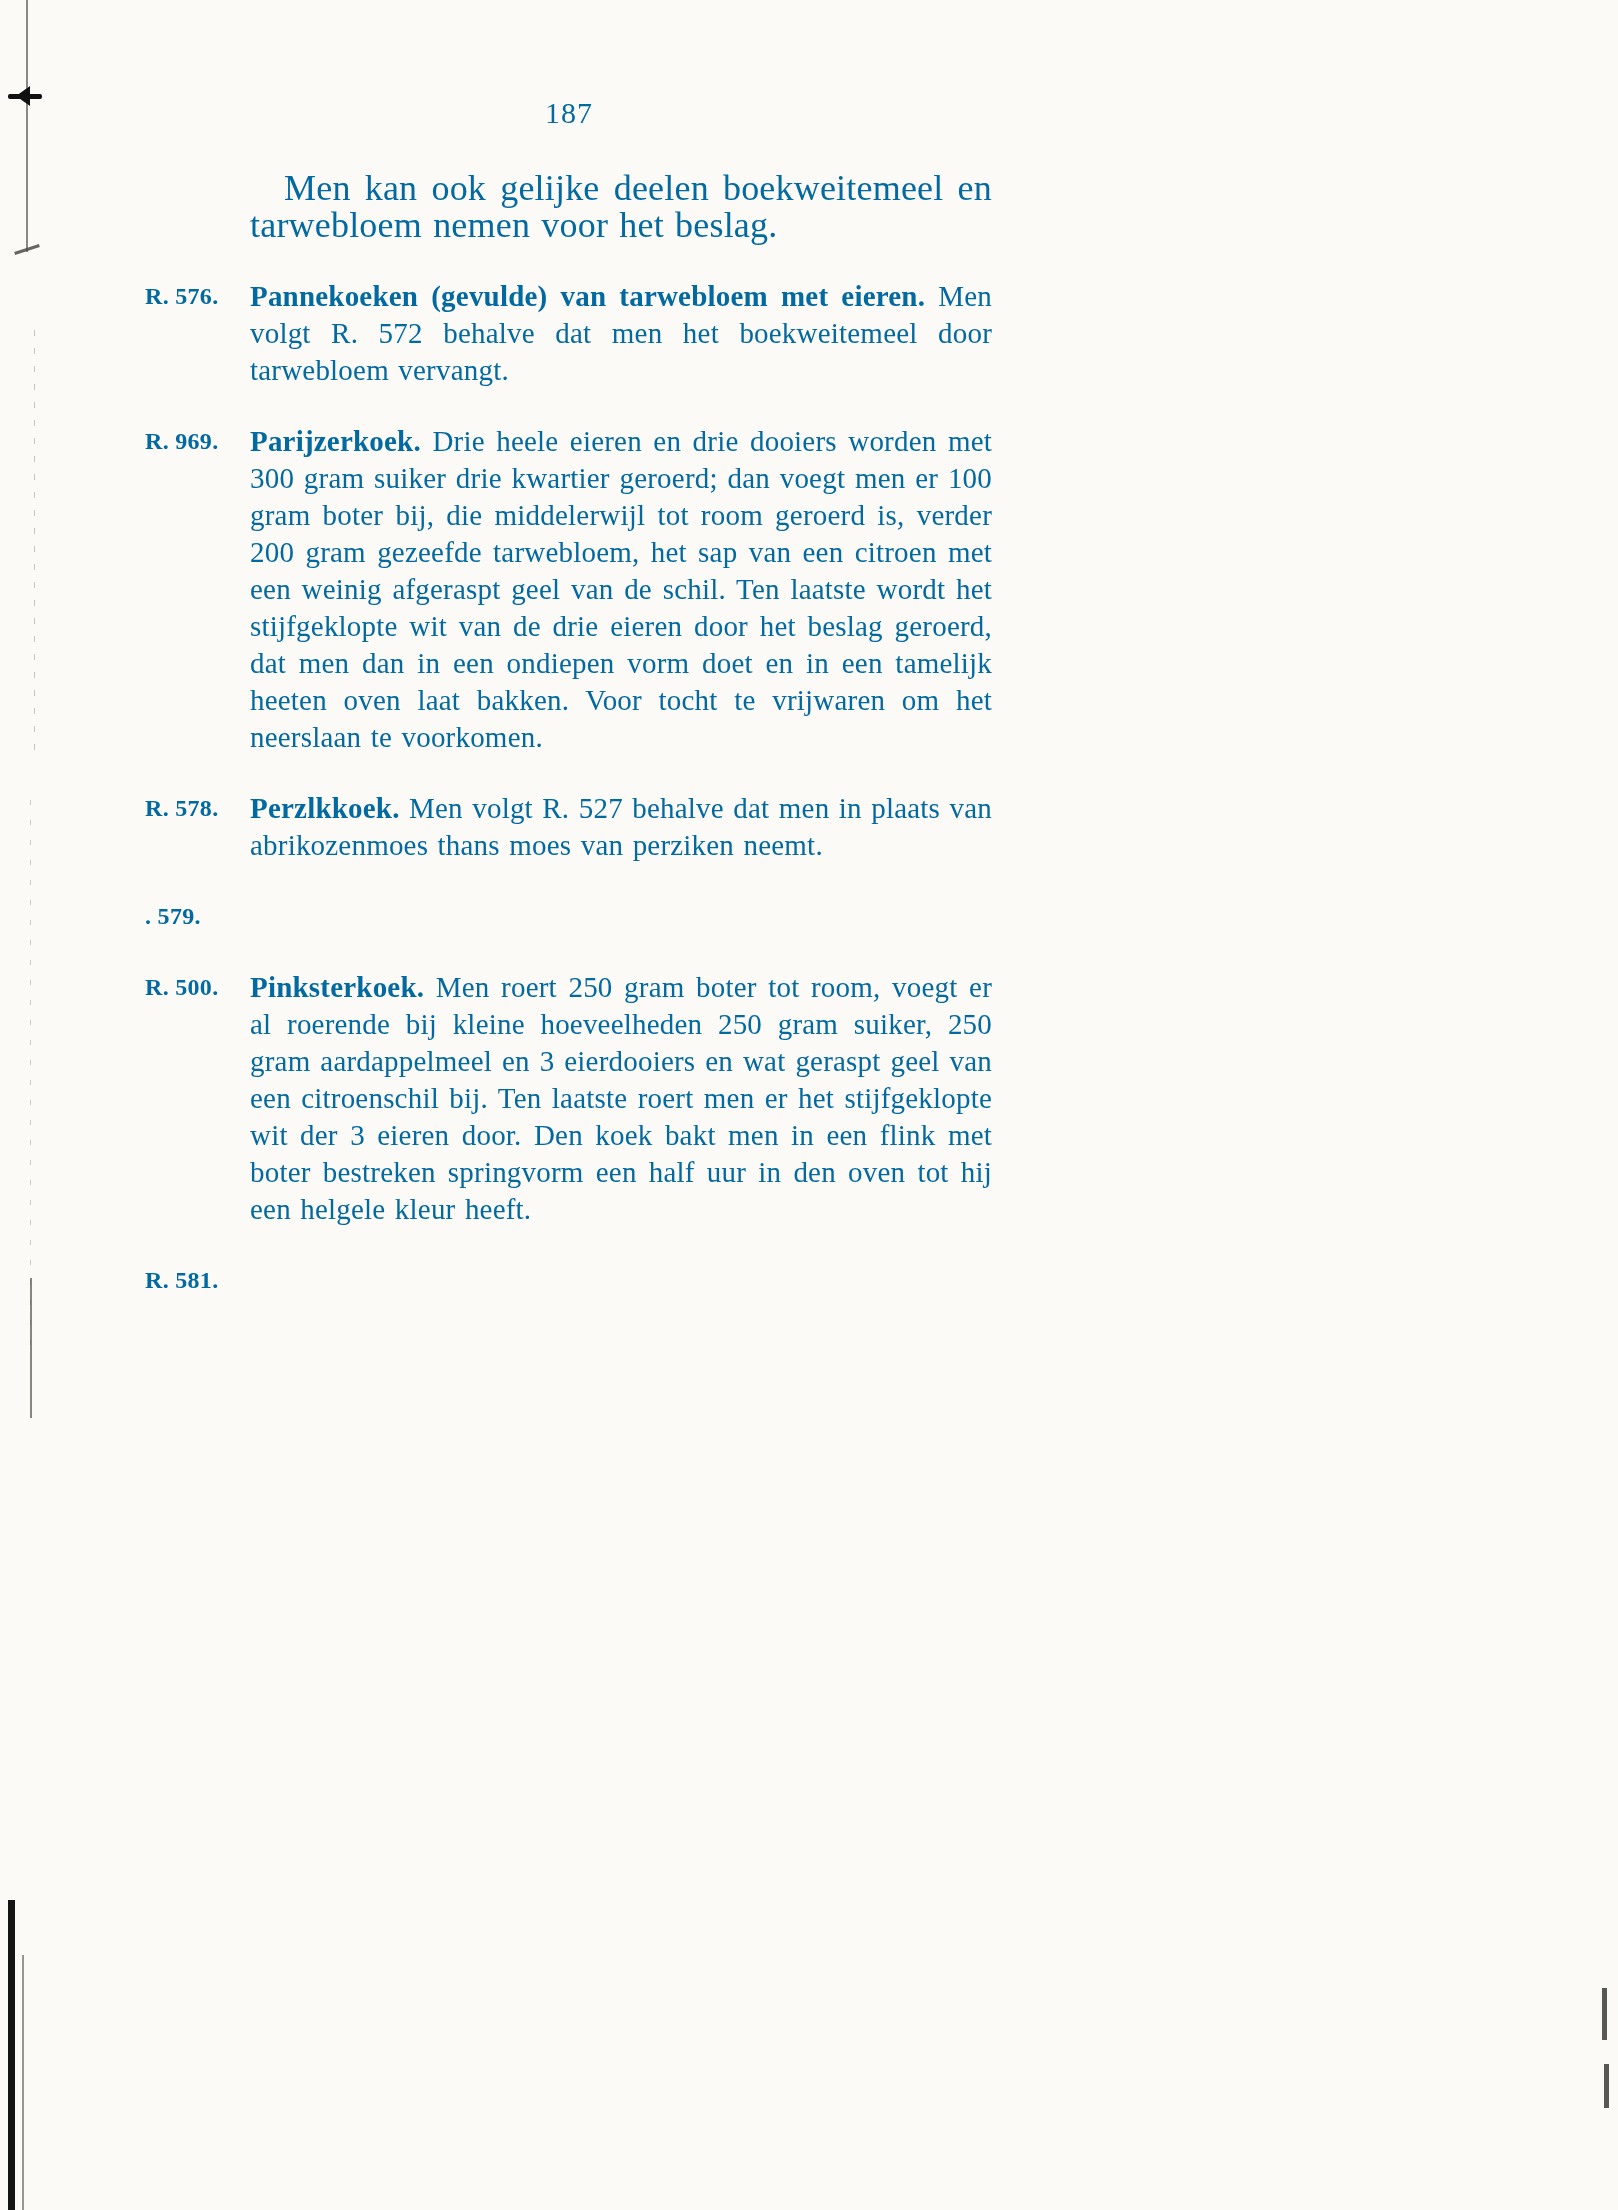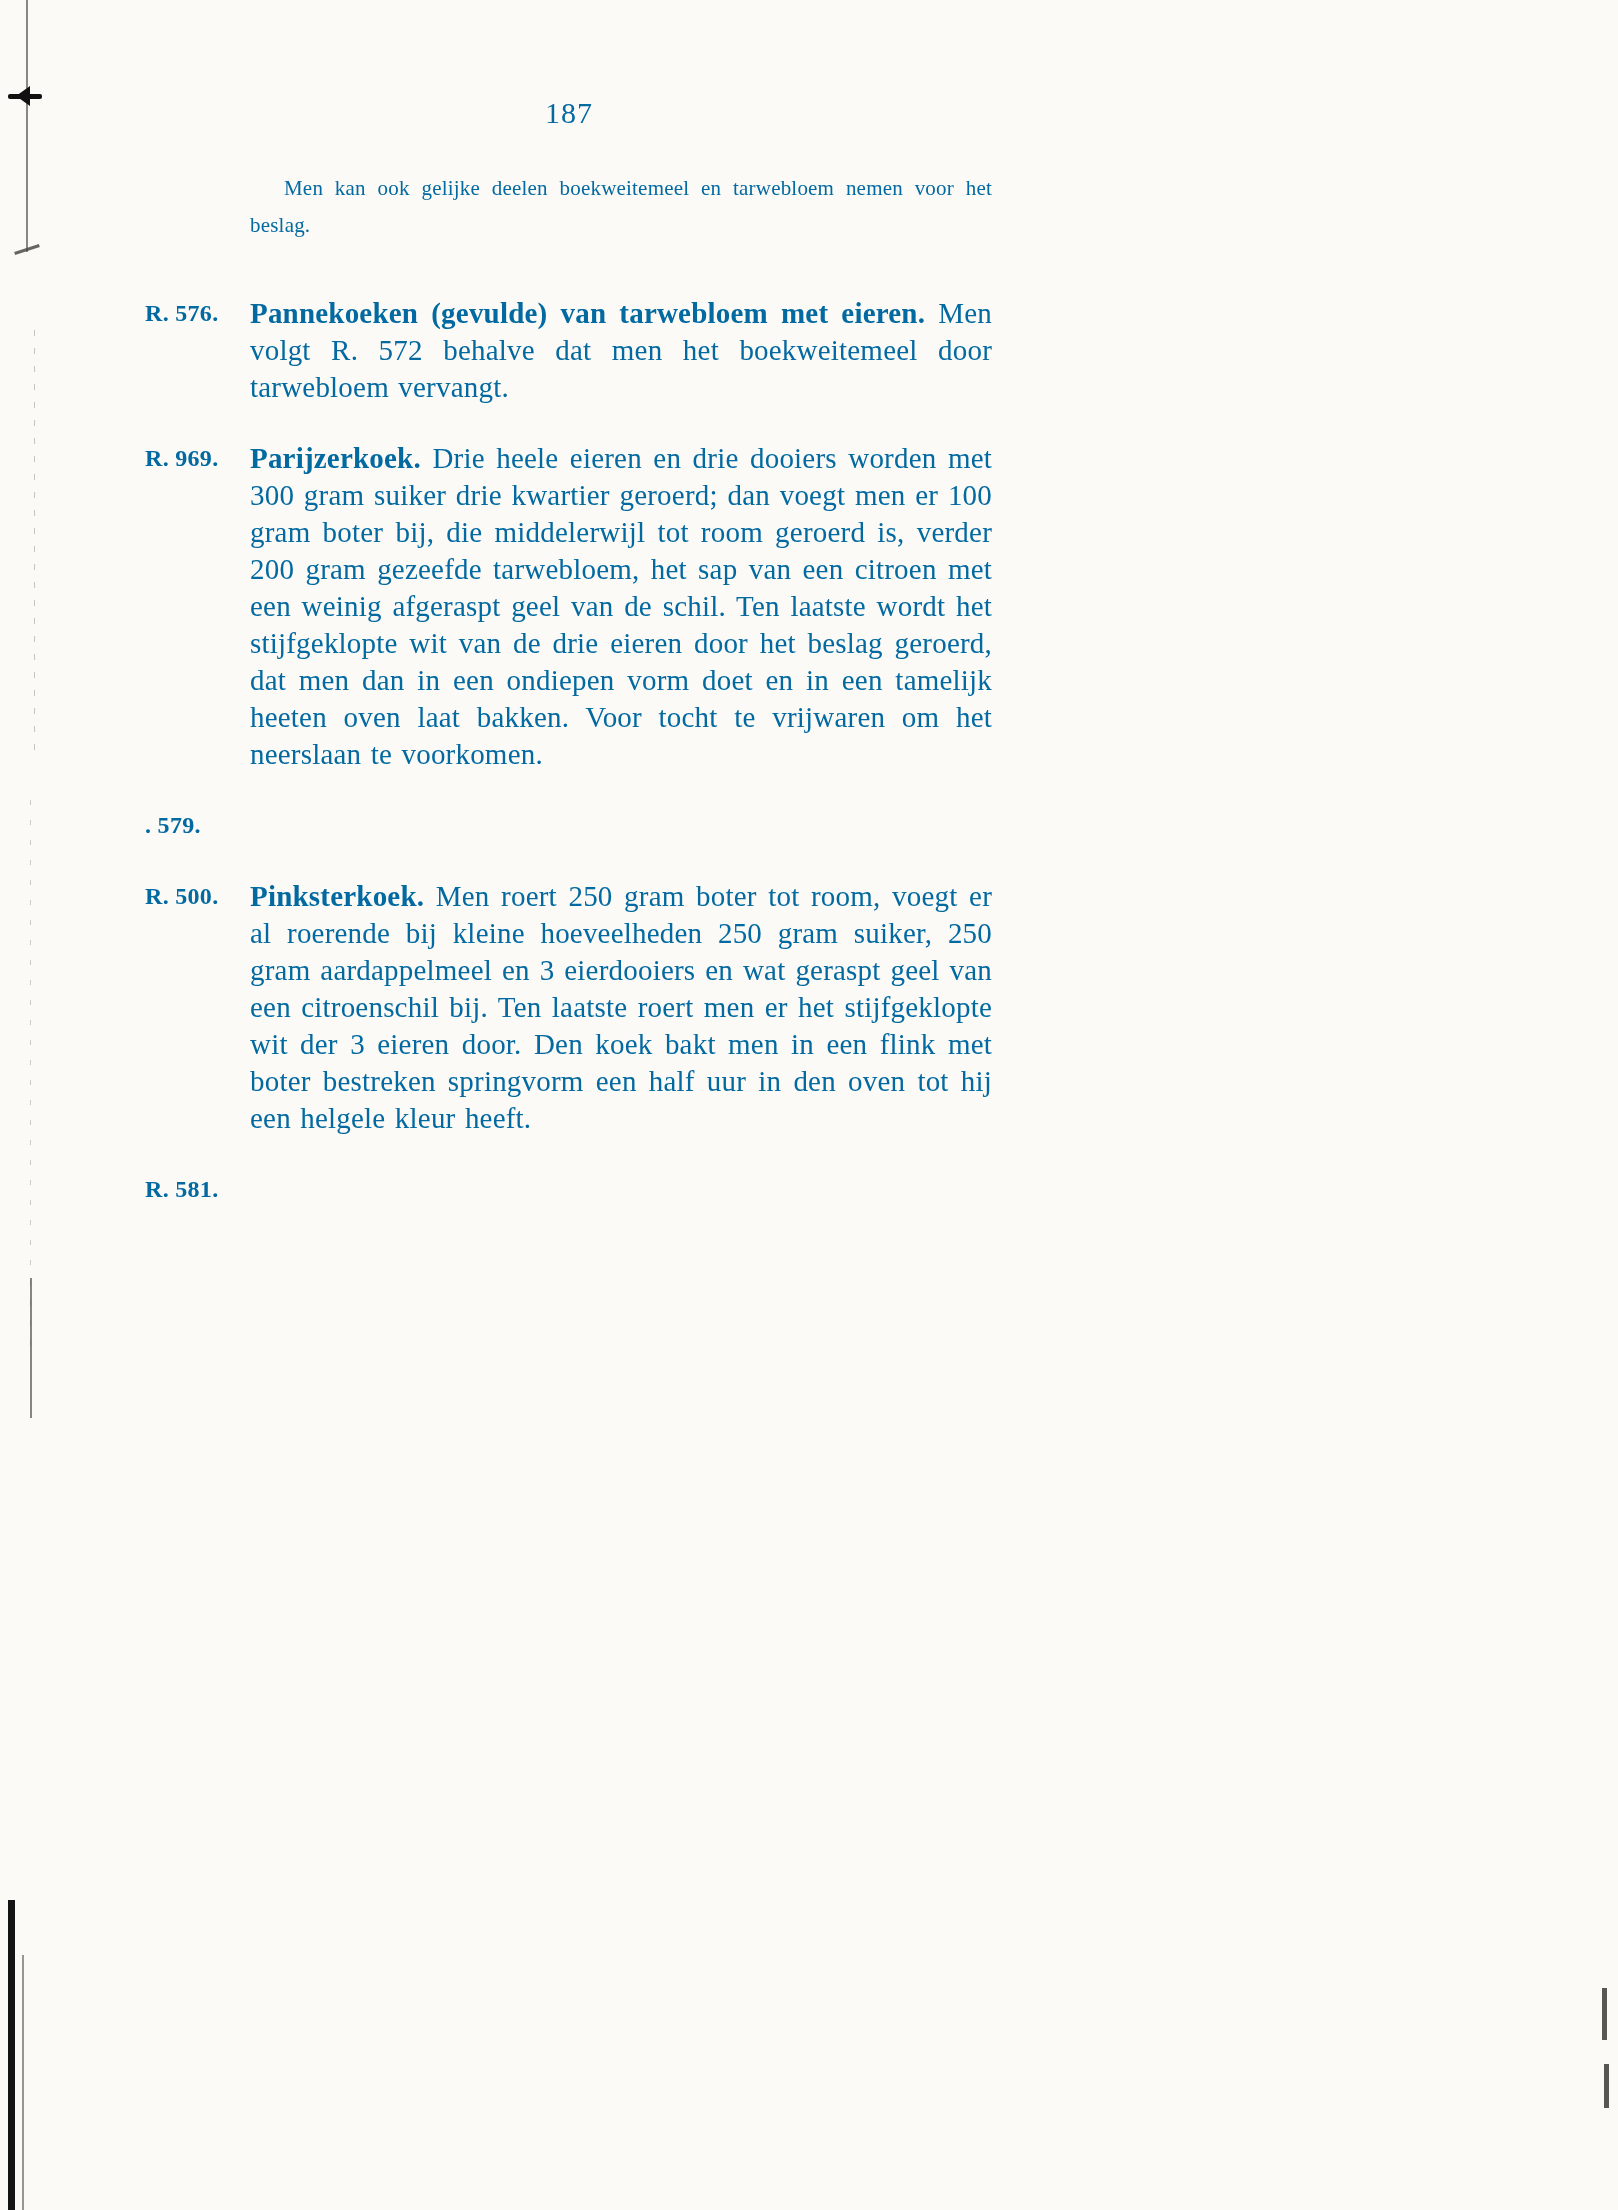--- a/index.html
+++ b/index.html
@@ -25,25 +25,25 @@
   }
   .page-number {
     text-align: center;
     font-size: 30px;
     letter-spacing: 1px;
     margin-bottom: 40px;
   }
   .intro {
     margin-left: 105px;
     width: 742px;
-    font-size: 21px;
+    font-size: 36px;
     line-height: 37px;
     text-align: justify;
     text-indent: 34px;
-    margin-bottom: 51px;
+    margin-bottom: 34px;
     letter-spacing: 0.2px;
     word-spacing: 2px;
   }
   .recipe {
     display: flex;
     align-items: flex-start;
     margin-bottom: 34px;
   }
   .recipe-label {
     flex: 0 0 105px;
@@ -150,20 +150,24 @@
     <div class="recipe">
       <div class="recipe-label">R. 576.</div>
       <div class="recipe-body"><span class="recipe-title">Pannekoeken (gevulde) van tarwebloem met eieren.</span> <span>Men volgt R. 572 behalve dat men het boekweitemeel door tarwebloem vervangt.</span></div>
     </div>
 
     <div class="recipe">
       <div class="recipe-label">R. 969.</div>
       <div class="recipe-body"><span class="recipe-title">Parijzerkoek.</span> <span>Drie heele eieren en drie dooiers worden met 300 gram suiker drie kwartier geroerd; dan voegt men er 100 gram boter bij, die middelerwijl tot room geroerd is, verder 200 gram gezeefde tarwebloem, het sap van een citroen met een weinig afgeraspt geel van de schil. Ten laatste wordt het stijfgeklopte wit van de drie eieren door het beslag geroerd, dat men dan in een ondiepen vorm doet en in een tamelijk heeten oven laat bakken. Voor tocht te vrijwaren om het neerslaan te voorkomen.</span></div>
     </div>
 
+    <div class="recipe">
+      <div class="recipe-label">R. 578.</div>
+      <div class="recipe-body"><span class="recipe-title">Perzlkkoek.</span> <span>Men volgt R. 527 behalve dat men in plaats van abrikozenmoes thans moes van perziken neemt.</span></div>
+    </div>
 
     <div class="recipe">
       <div class="recipe-label" style="text-align:left; padding-right:14px; box-sizing:border-box;">. 579.</div>
     </div>
 
     <div class="recipe">
       <div class="recipe-label">R. 500.</div>
       <div class="recipe-body"><span class="recipe-title">Pinksterkoek.</span> <span>Men roert 250 gram boter tot room, voegt er al roerende bij kleine hoeveelheden 250 gram suiker, 250 gram aardappelmeel en 3 eierdooiers en wat geraspt geel van een citroenschil bij. Ten laatste roert men er het stijfgeklopte wit der 3 eieren door. Den koek bakt men in een flink met boter bestreken springvorm een half uur in den oven tot hij een helgele kleur heeft.</span></div>
     </div>
 

